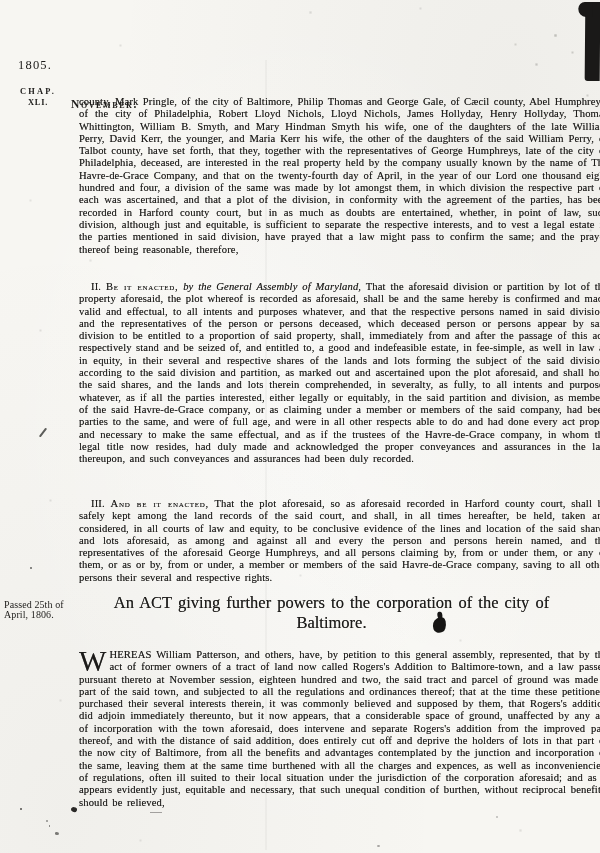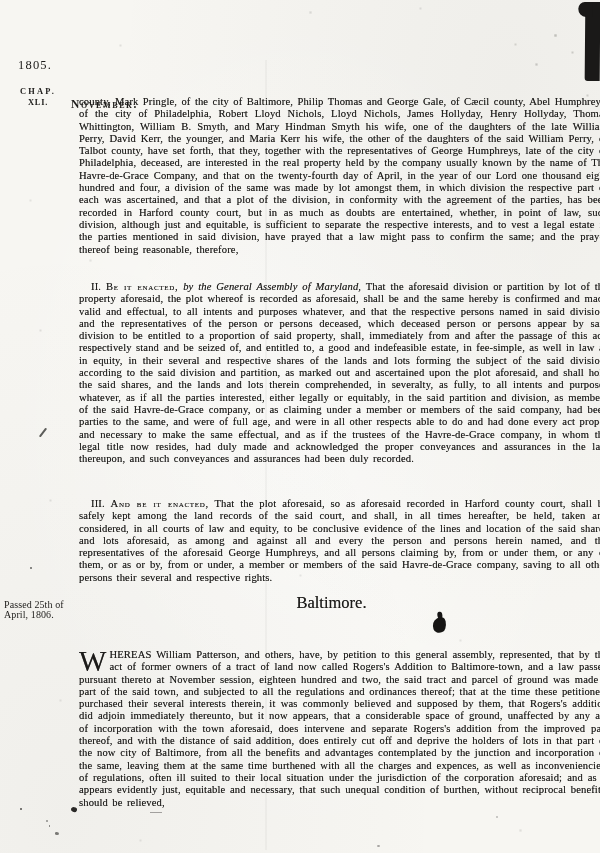--- a/index.html
+++ b/index.html
@@ -116,20 +116,21 @@
 
   <p class="bodypara indent" style="top:486px;"><span>III.</span> <span class="sc">And be it enacted,</span> <span>That the plot aforesaid, so as aforesaid recorded in Harford county court, shall be safely kept among the land records of the said court, and shall, in all times hereafter, be held, taken and considered, in all courts of law and equity, to be conclusive evidence of the lines and location of the said shares and lots aforesaid, as among and against all and every the person and persons herein named, and the representatives of the aforesaid George Humphreys, and all persons claiming by, from or under them, or any of them, or as or by, from or under, a member or members of the said Havre-de-Grace company, saving to all other persons their several and respective rights.</span></p>
 
 
   <div class="margin-passed">
     <div>Passed 25th of</div>
     <div>April, 1806.</div>
   </div>
 
   <div class="act-title">
+    <div>An ACT giving further powers to the corporation of the city of</div>
     <div>Baltimore.</div>
   </div>
 
   <p class="bodypara" style="top:637px;"><span class="dropcap">W</span><span>HEREAS William Patterson, and others, have, by petition to this general assembly, represented, that by the act of former owners of a tract of land now called Rogers's Addition to Baltimore-town, and a law passed pursuant thereto at November session, eighteen hundred and two, the said tract and parcel of ground was made a part of the said town, and subjected to all the regulations and ordinances thereof; that at the time these petitioners purchased their several interests therein, it was commonly believed and supposed by them, that Rogers's addition did adjoin immediately thereunto, but it now appears, that a considerable space of ground, unaffected by any act of incorporation with the town aforesaid, does intervene and separate Rogers's addition from the improved part thereof, and with the distance of said addition, does entirely cut off and deprive the holders of lots in that part of the now city of Baltimore, from all the benefits and advantages contemplated by the junction and incorporation of the same, leaving them at the same time burthened with all the charges and expences, as well as inconveniencies, of regulations, often ill suited to their local situation under the jurisdiction of the corporation aforesaid; and as it appears evidently just, equitable and necessary, that such unequal condition of burthen, without reciprocal benefits, should be relieved,</span></p>
 
   <div class="binding-shadow"></div>
   <div class="ink-blot"></div>
   <div class="speck s1"></div>
   <div class="speck s2"></div>
   <div class="speck s3"></div>

